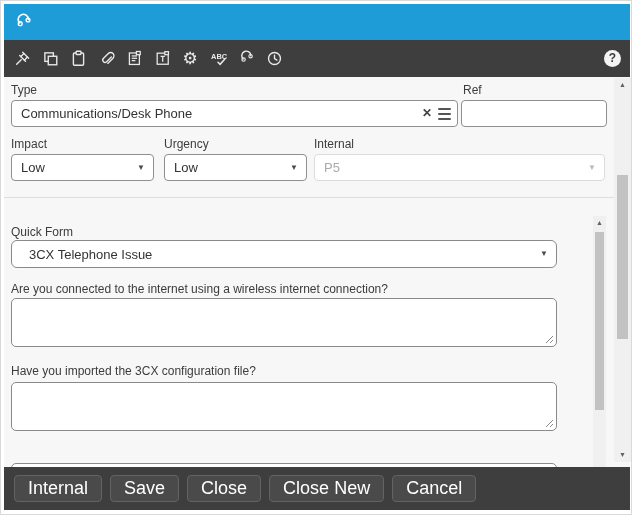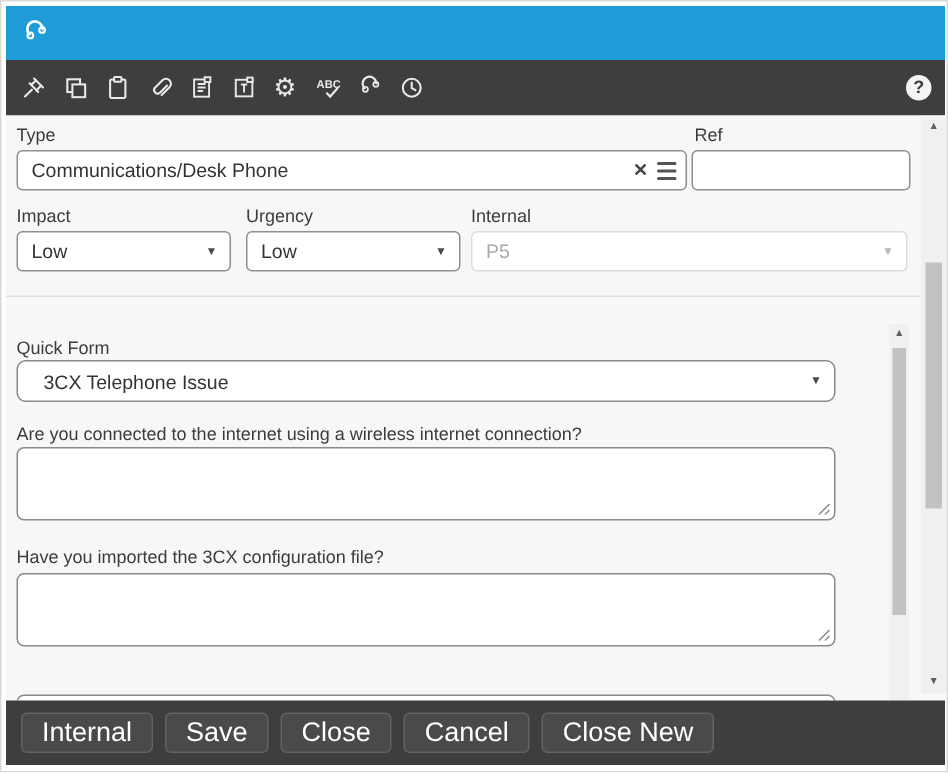--- a/index.html
+++ b/index.html
@@ -280,17 +280,17 @@
   <div class="scrollbar" style="left:613px; top:77px; width:17px; height:384px;">
     <div class="sb-arrow" style="top:0;">▲</div>
     <div class="sb-thumb" style="top:97px; left:3px; width:11px; height:164px;"></div>
     <div class="sb-arrow" style="bottom:0;">▼</div>
   </div>
 
   <div class="footer">
     <button>Internal</button>
     <button>Save</button>
     <button>Close</button>
+    <button>Close New</button>
     <button>Cancel</button>
-    <button>Close New</button>
   </div>
 
 </div>
 
 </body></html>

